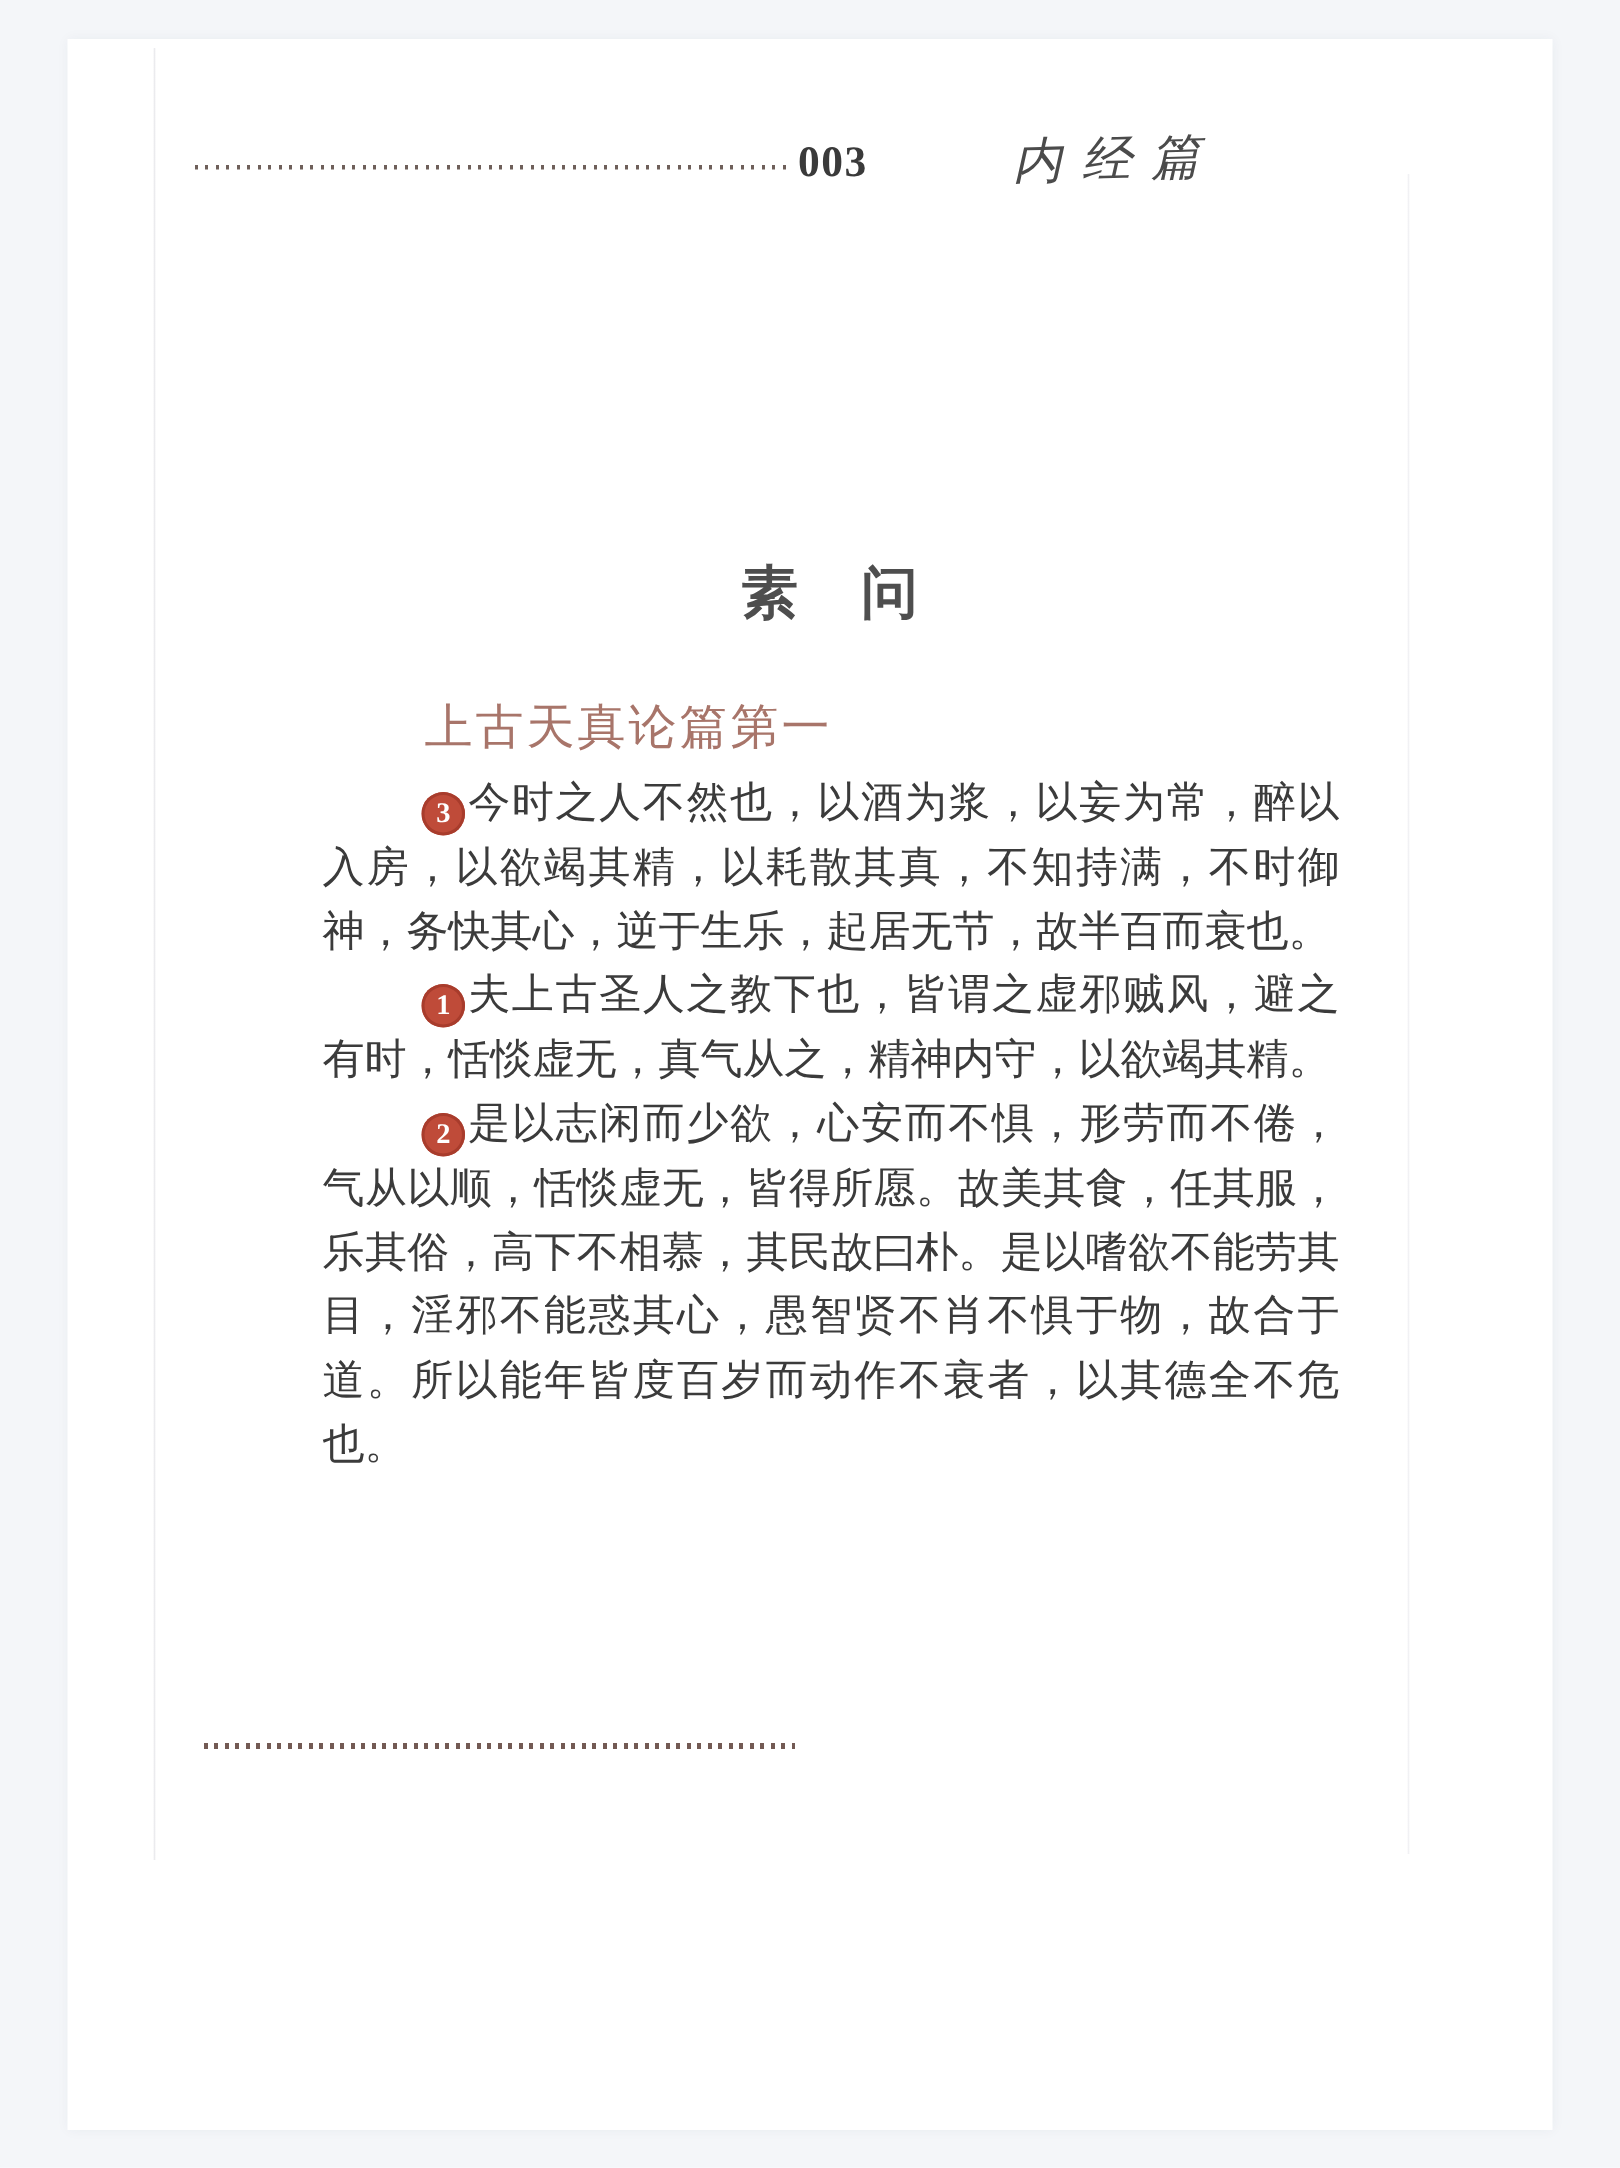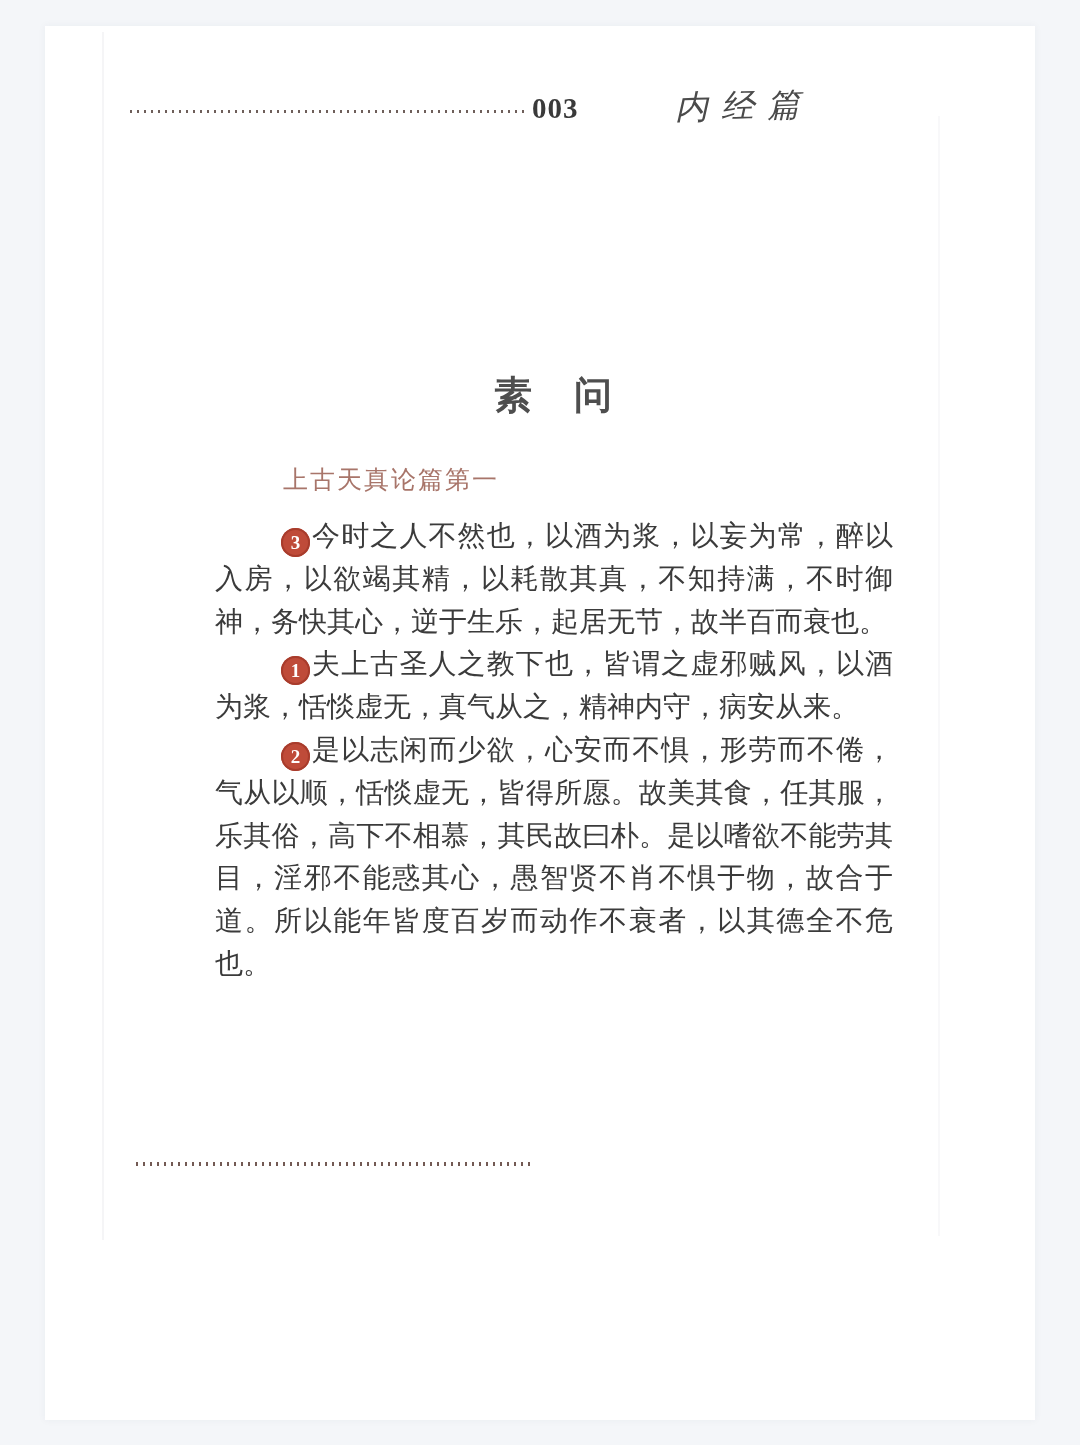--- a/index.html
+++ b/index.html
@@ -72,21 +72,21 @@
     box-sizing: border-box;
     font-size: 38px;
     font-weight: 700;
     color: #4e4e4e;
     letter-spacing: 2px;
     white-space: pre;
   }
   .chapter-heading {
     position: absolute;
     left: 238px; top: 437px;
-    font-size: 25px;
+    font-size: 32px;
     color: #a8756a;
     letter-spacing: 2px;
   }
   .body-block {
     position: absolute;
     left: 170px; top: 489px;
     width: 678px;
     font-size: 28px;
     line-height: 42.8px;
     color: #3b3b3b;
@@ -136,20 +136,20 @@
     <div class="header-dotted-line"></div>
     <div class="page-number">003</div>
     <div class="calligraphy">内经篇</div>
 
     <div class="doc-title">素　问</div>
 
     <div class="chapter-heading">上古天真论篇第一</div>
 
     <div class="body-block">
       <p class="para-line"><span class="marker">3</span><span>今时之人不然也，以酒为浆，以妄为常，醉以入房，以欲竭其精，以耗散其真，不知持满，不时御神，务快其心，逆于生乐，起居无节，故半百而衰也。</span></p>
-      <p class="para-line"><span class="marker">1</span><span>夫上古圣人之教下也，皆谓之虚邪贼风，以酒为浆，恬惔虚无，真气从之，精神内守，病安从来。</span></p>
+      <p class="para-line"><span class="marker">1</span><span>夫上古圣人之教下也，皆谓之虚邪贼风，避之有时，恬惔虚无，真气从之，精神内守，以欲竭其精。</span></p>
       <p class="para-line"><span class="marker">2</span><span>是以志闲而少欲，心安而不惧，形劳而不倦，气从以顺，恬惔虚无，皆得所愿。故美其食，任其服，乐其俗，高下不相慕，其民故曰朴。是以嗜欲不能劳其目，淫邪不能惑其心，愚智贤不肖不惧于物，故合于道。所以能年皆度百岁而动作不衰者，以其德全不危也。</span></p>
     </div>
 
     <div class="footer-dotted-line"></div>
 
   </div>
 </div>
 
 </body></html>

